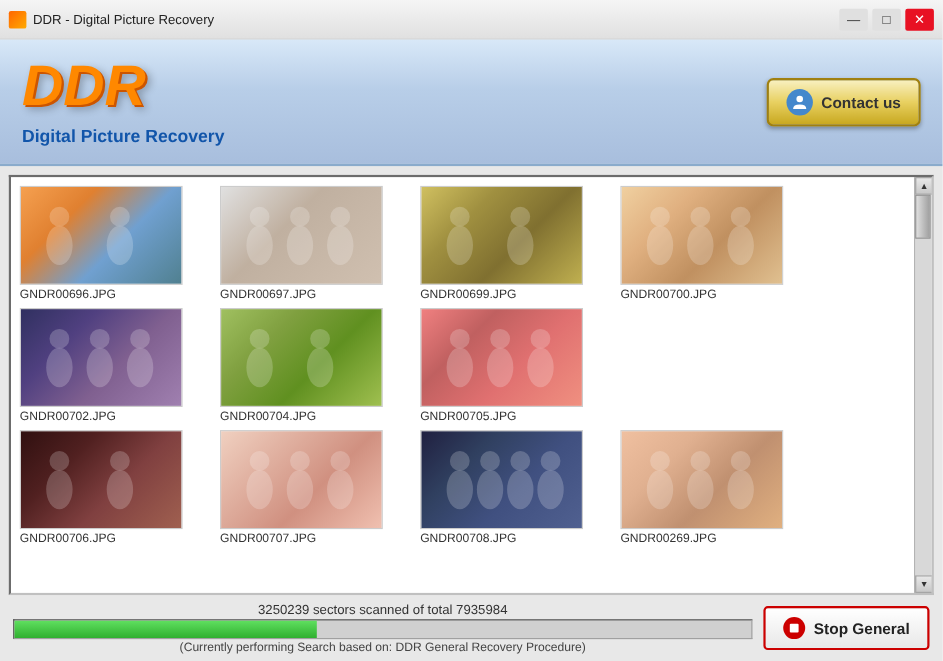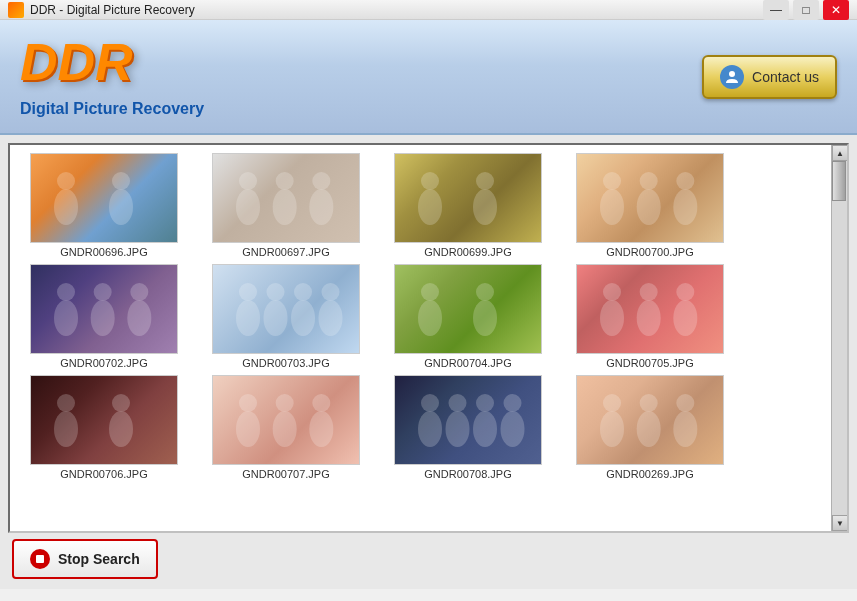--- a/index.html
+++ b/index.html
@@ -8,21 +8,21 @@
       height: 601px;
       font-family: 'Segoe UI', Arial, sans-serif;
       background: #f0f0f0;
       overflow: hidden;
       user-select: none;
     }
 
     
     .title-bar {
       background: linear-gradient(to bottom, #f5f5f5, #e0e0e0);
-      height: 20px;
+      height: 36px;
       display: flex;
       align-items: center;
       padding: 0 8px;
       border-bottom: 1px solid #ccc;
     }
     .title-bar-icon {
       width: 16px; height: 16px;
       background: linear-gradient(135deg, #ff6600, #ffaa00);
       border-radius: 2px;
       margin-right: 6px;
@@ -86,21 +86,21 @@
       transform: translateY(-50%);
       background: linear-gradient(to bottom, #f8f0c0, #e8d060, #c8a820);
       border: 2px solid #a08010;
       border-radius: 6px;
       padding: 8px 16px;
       cursor: pointer;
       display: flex;
       align-items: center;
       gap: 8px;
       font-size: 14px;
-      font-weight: normal;
+      font-weight: bold;
       color: #333;
       box-shadow: 0 2px 4px rgba(0,0,0,0.3);
     }
     .contact-icon {
       width: 24px; height: 24px;
       background: #4488cc;
       border-radius: 50%;
       display: flex; align-items: center; justify-content: center;
       color: white;
       font-size: 14px;
@@ -132,21 +132,21 @@
       flex-direction: column;
       gap: 6px;
     }
     .gallery-row {
       display: flex;
       gap: 10px;
     }
     .gallery-item {
       display: flex;
       flex-direction: column;
-      align-items: center;
+      align-items: flex-start;
       width: 172px;
     }
     .gallery-item .img-box {
       width: 148px;
       height: 90px;
       overflow: hidden;
       border: 1px solid #ccc;
     }
     .gallery-item .img-label {
       font-size: 11px;
@@ -394,43 +394,20 @@
                 </g>
                 <g fill="rgba(255,255,255,0.6)">
                   <circle cx="108.33333333333333" cy="27" r="9"></circle>
                   <ellipse cx="108.33333333333333" cy="53" rx="12" ry="18"></ellipse>
                 </g>
               </svg>
             </div>
             <span class="img-label">GNDR00702.JPG</span>
           </div>
           <div class="gallery-item">
-            <div class="img-box img-people-8" style="position: relative;">
-              <svg width="148" height="90" viewBox="0 0 148 90" style="position: absolute; inset: 0px; opacity: 0.35;">
-                <g fill="rgba(255,255,255,0.6)">
-                  <circle cx="35" cy="27" r="9"></circle>
-                  <ellipse cx="35" cy="53" rx="12" ry="18"></ellipse>
-                </g>
-                <g fill="rgba(255,255,255,0.6)">
-                  <circle cx="62.5" cy="27" r="9"></circle>
-                  <ellipse cx="62.5" cy="53" rx="12" ry="18"></ellipse>
-                </g>
-                <g fill="rgba(255,255,255,0.6)">
-                  <circle cx="90" cy="27" r="9"></circle>
-                  <ellipse cx="90" cy="53" rx="12" ry="18"></ellipse>
-                </g>
-                <g fill="rgba(255,255,255,0.6)">
-                  <circle cx="117.5" cy="27" r="9"></circle>
-                  <ellipse cx="117.5" cy="53" rx="12" ry="18"></ellipse>
-                </g>
-              </svg>
-            </div>
-            <span class="img-label">GNDR00703.JPG</span>
-          </div>
-          <div class="gallery-item">
             <div class="img-box img-people-9" style="position: relative;">
               <svg width="148" height="90" viewBox="0 0 148 90" style="position: absolute; inset: 0px; opacity: 0.35;">
                 <g fill="rgba(255,255,255,0.6)">
                   <circle cx="35" cy="27" r="9"></circle>
                   <ellipse cx="35" cy="53" rx="12" ry="18"></ellipse>
                 </g>
                 <g fill="rgba(255,255,255,0.6)">
                   <circle cx="90" cy="27" r="9"></circle>
                   <ellipse cx="90" cy="53" rx="12" ry="18"></ellipse>
                 </g>
@@ -541,22 +518,29 @@
       <div class="scroll-btn">▲</div>
       <div class="scroll-track">
         <div class="scroll-thumb"></div>
       </div>
       <div class="scroll-btn">▼</div>
     </div>
   </div>
 
   <div class="progress-area">
     <div class="progress-row">
+      <div class="progress-info">
+        <div class="progress-text">3250239 sectors scanned of total 7935984</div>
+        <div class="progress-bar-bg">
+          <div class="progress-bar-fill"></div>
+        </div>
+        <div class="progress-status">(Currently performing Search based on:  DDR General Recovery Procedure)</div>
+      </div>
       <button class="stop-btn">
         <div class="stop-icon">
           <div class="stop-icon-inner"></div>
         </div>
-        <span>Stop Search</span>
+        <span>Stop General</span>
       </button>
     </div>
   </div>
 
 </div>
 
 </body></html>

